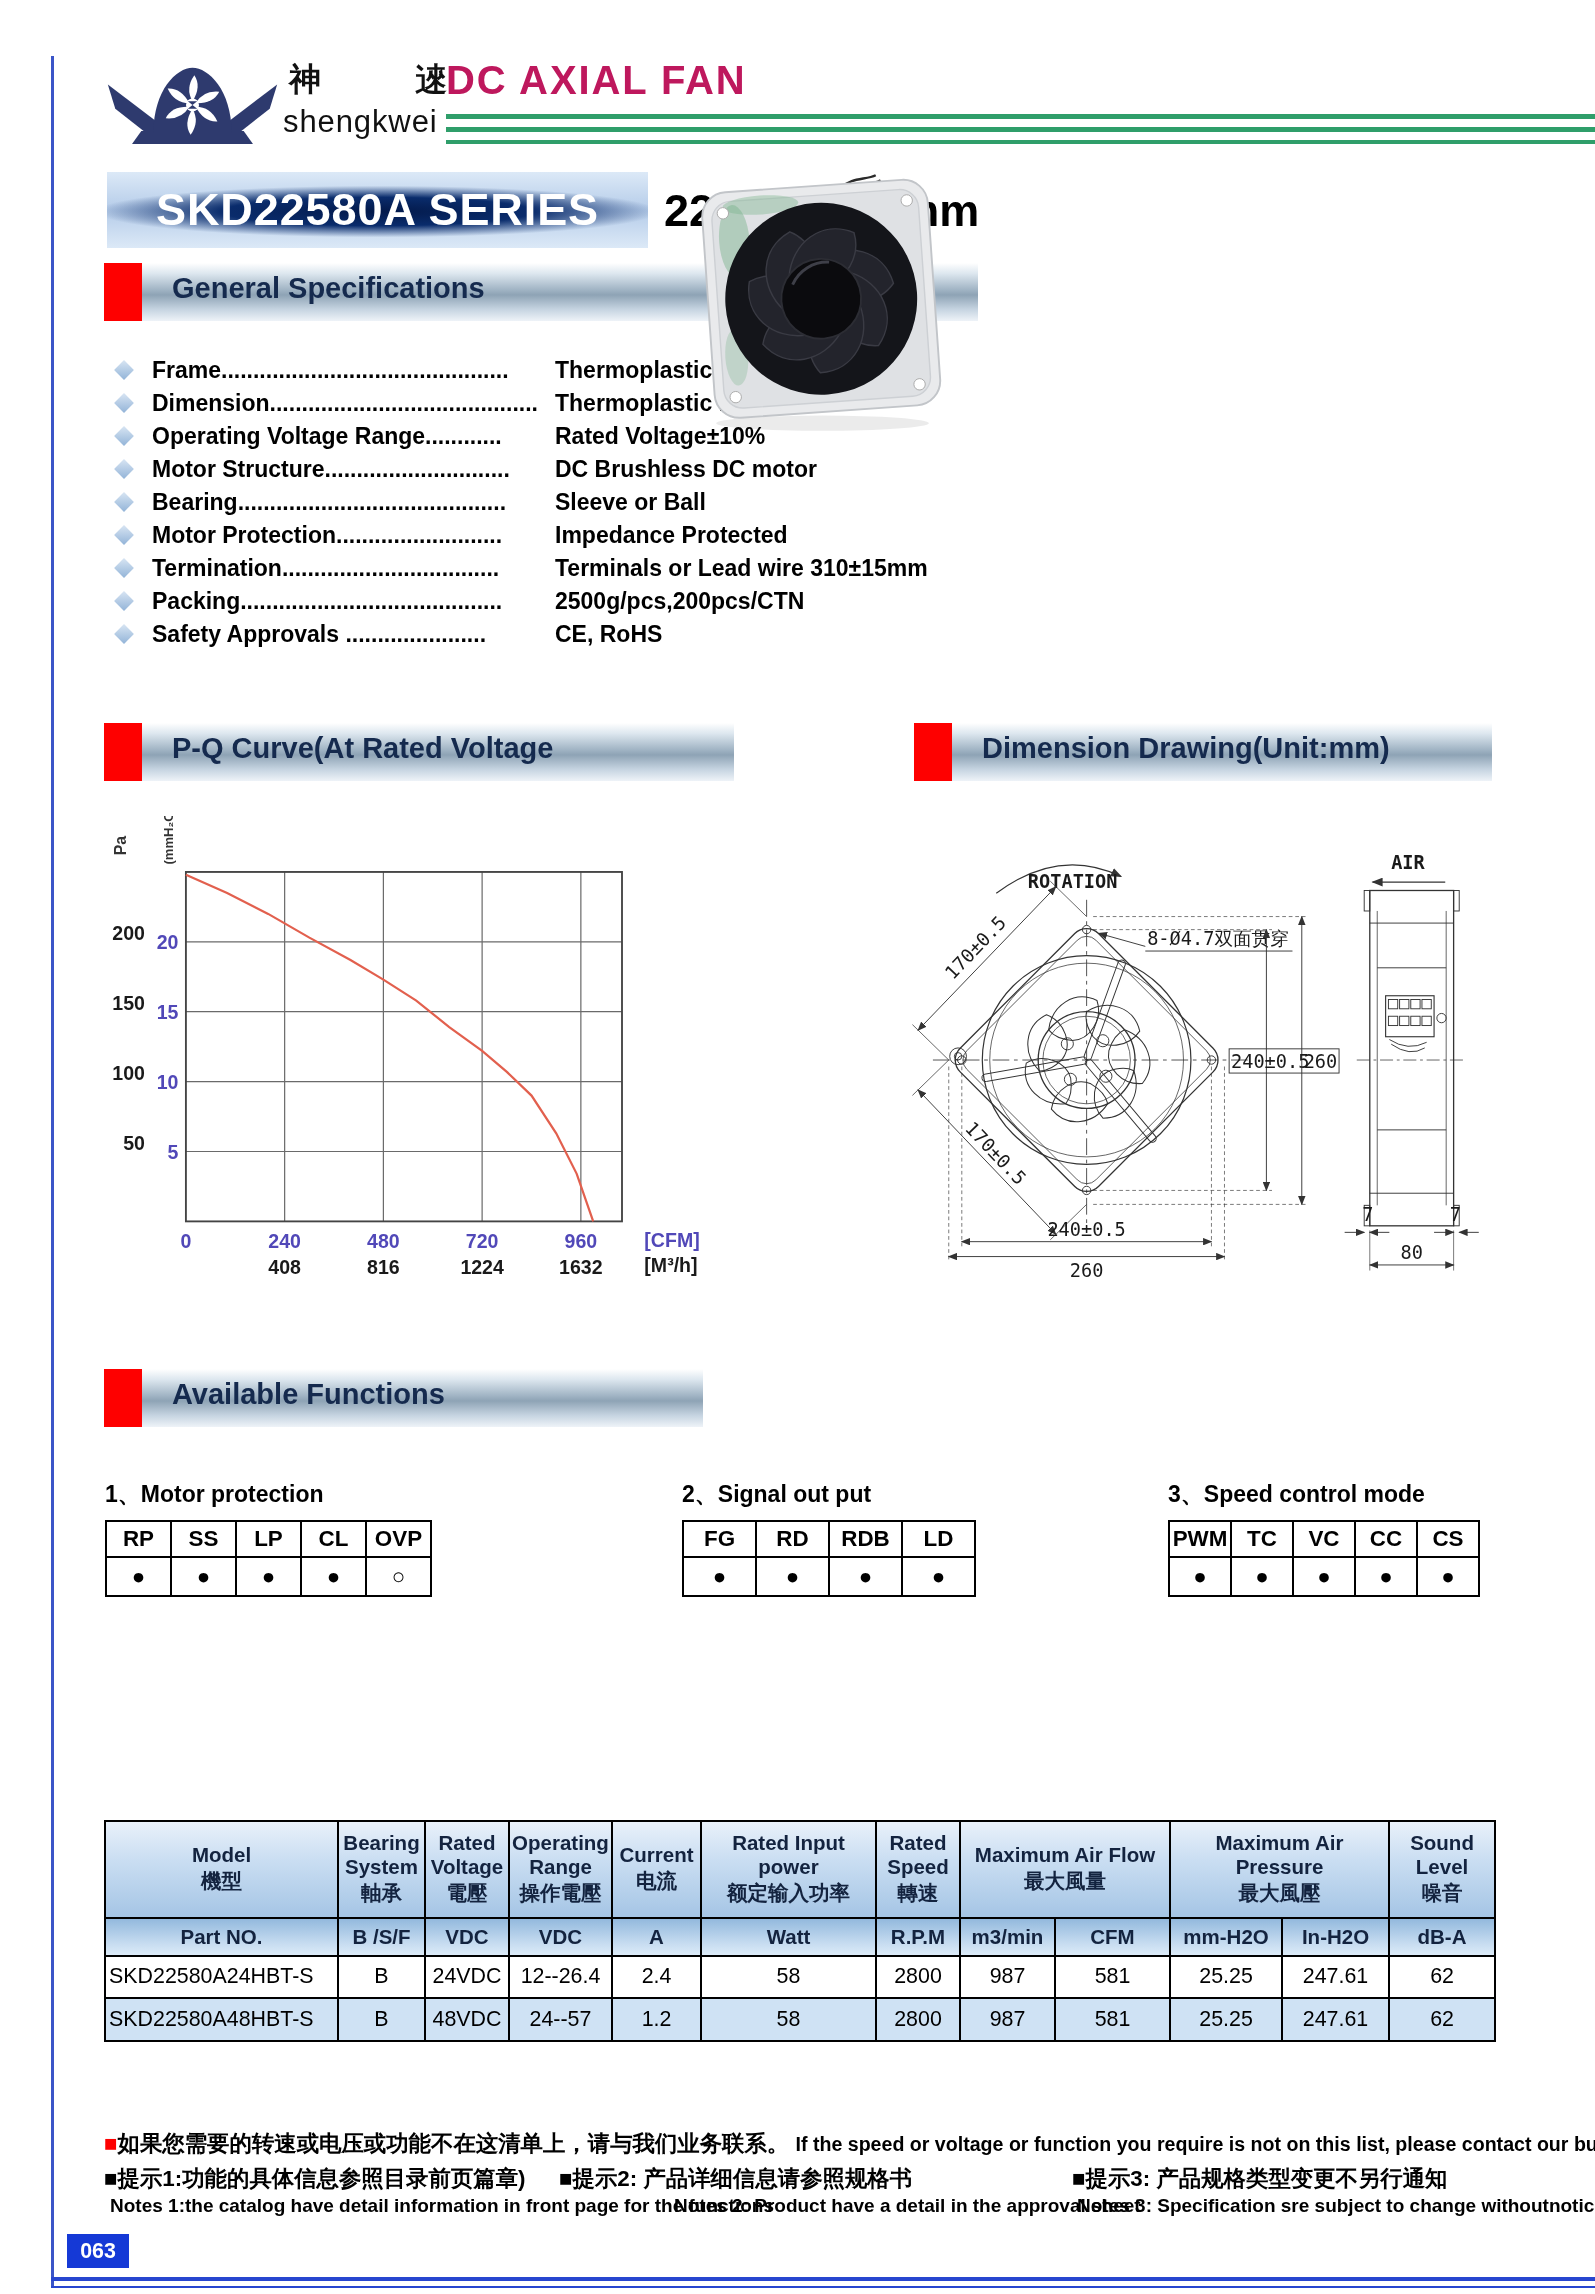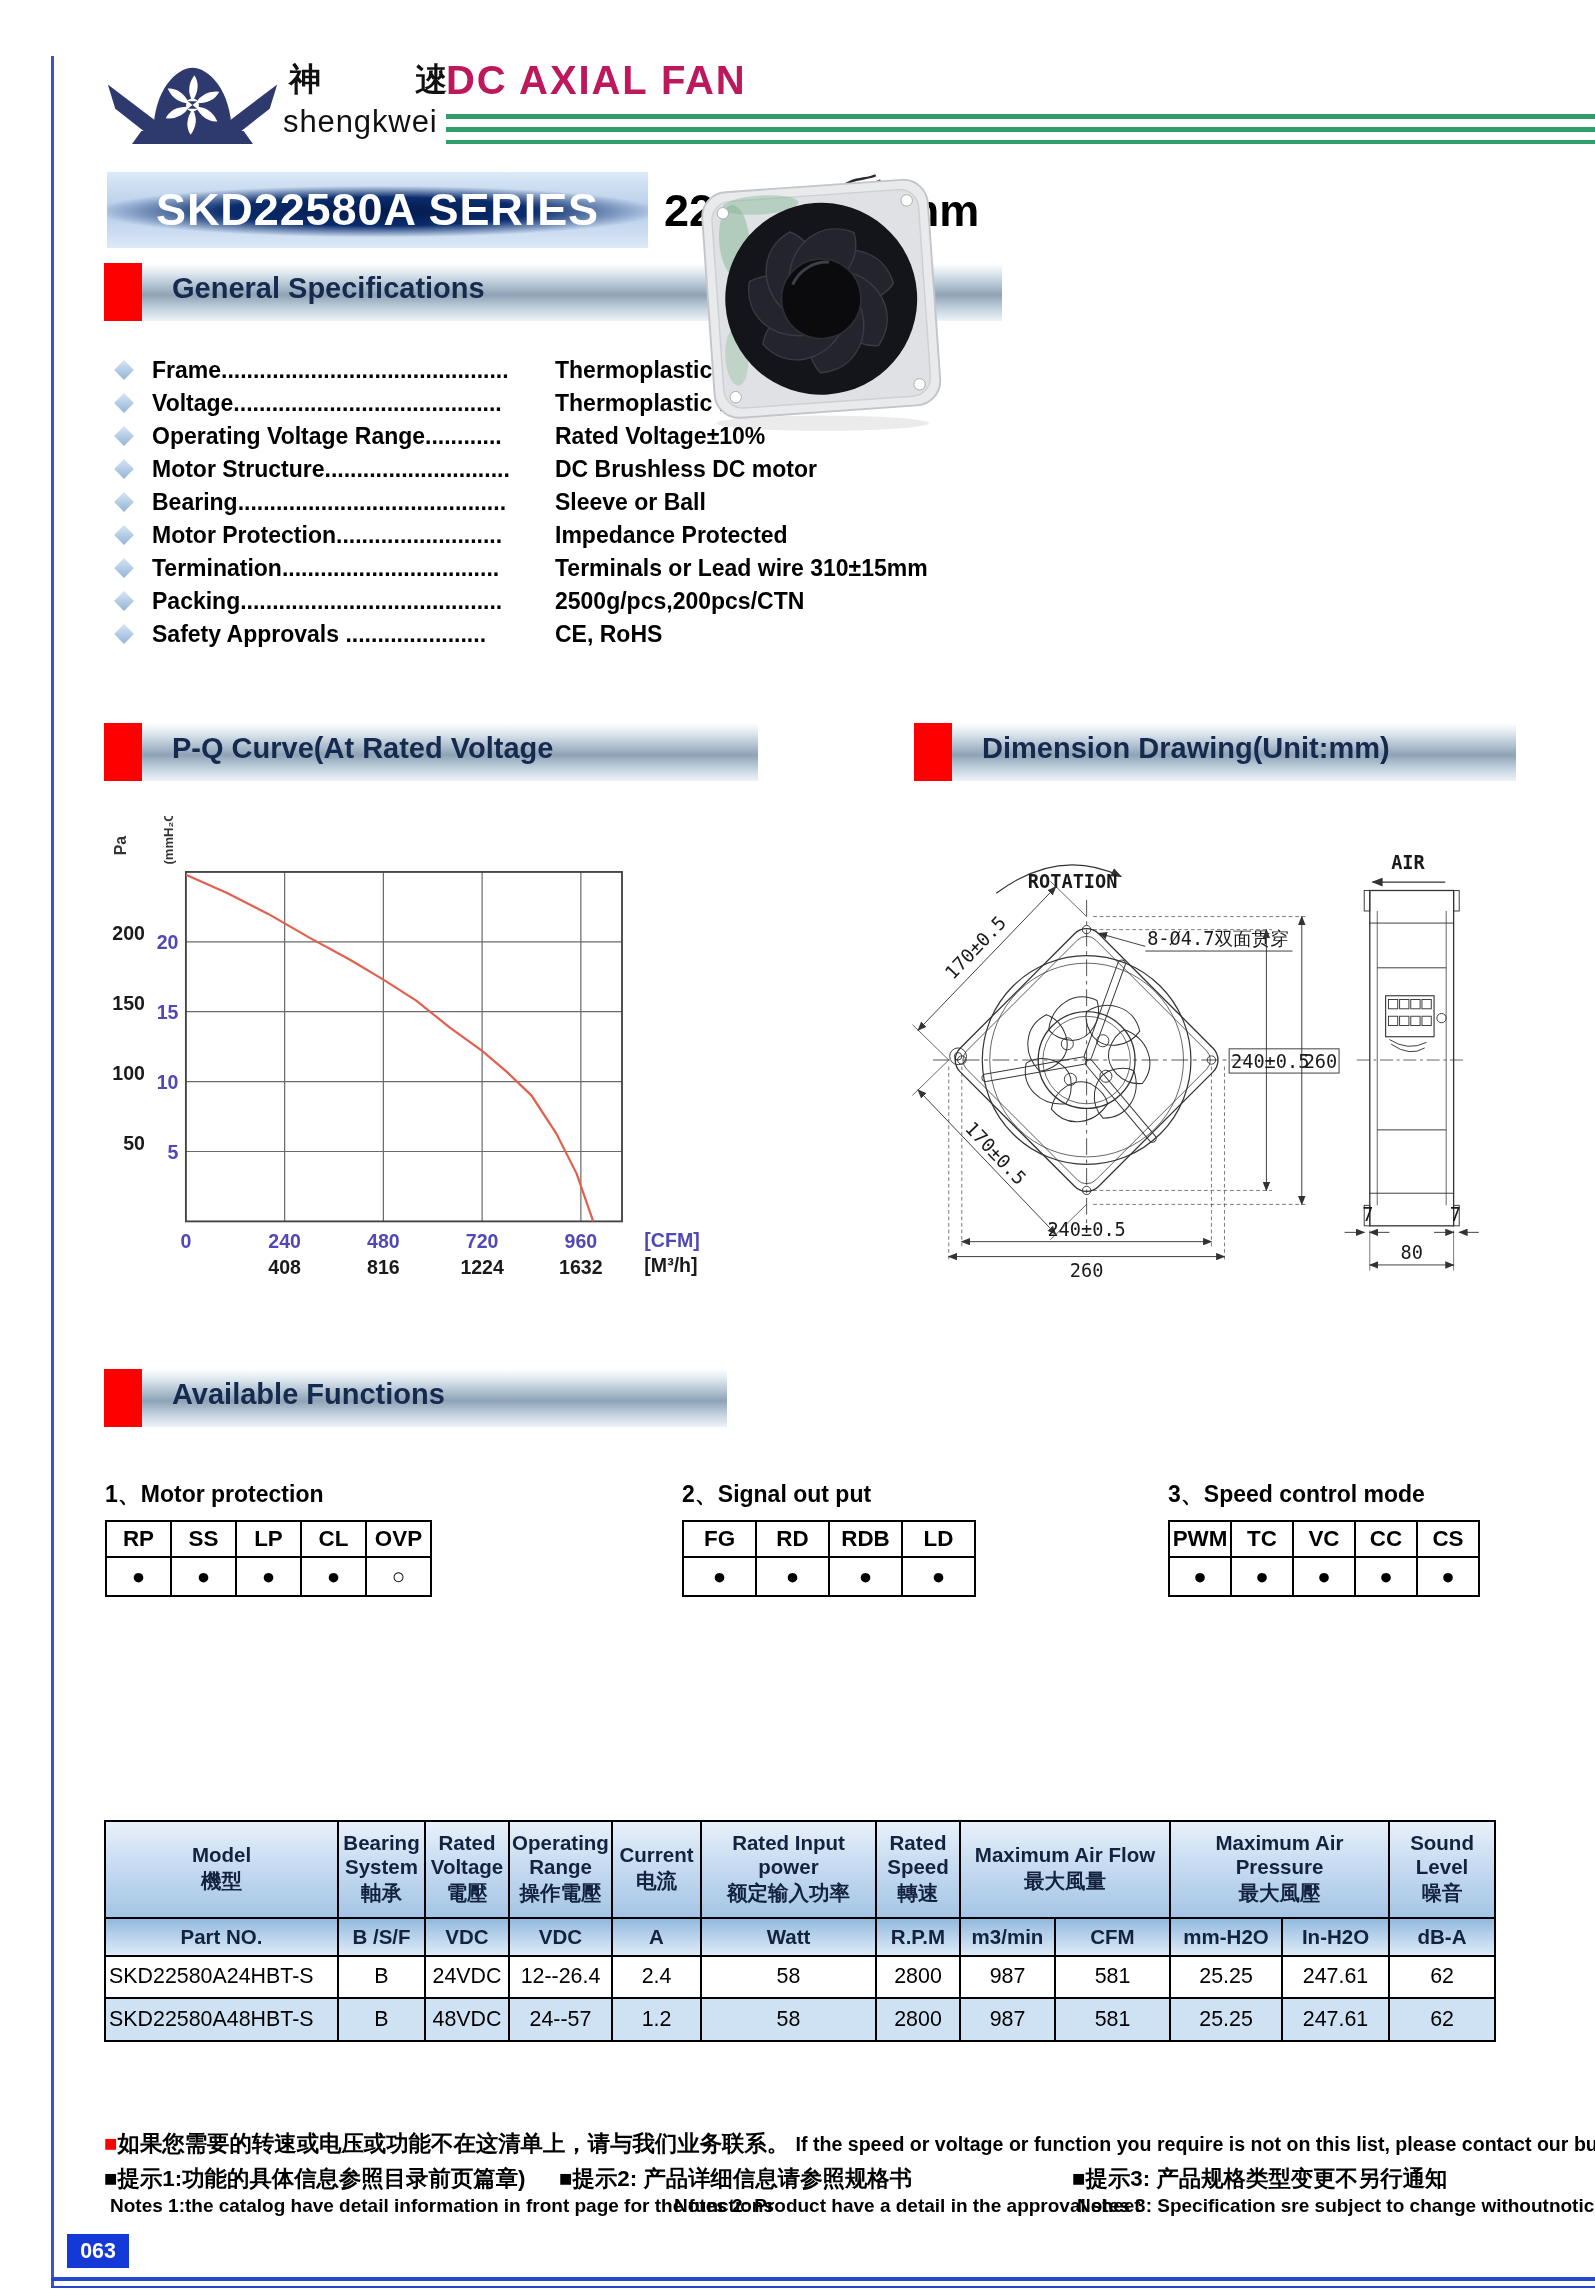--- a/index.html
+++ b/index.html
@@ -17,21 +17,21 @@
   .gline{position:absolute;left:446px;background:#2f9e6a;width:1150px;}
   
   .series-banner{position:absolute;left:107px;top:172px;width:541px;height:76px;
      background:radial-gradient(ellipse 52% 34% at 50% 52%, #03194a 0%, #0a2c6c 55%, rgba(180,205,235,0) 100%),
                 linear-gradient(180deg,#dce9f7,#b5cce9 50%,#dce9f7);
      display:flex;align-items:center;justify-content:center;}
   .series-banner span{font-size:45px;font-weight:bold;color:#fff;letter-spacing:0.9px;}
   .size-title{position:absolute;left:664px;top:185px;font-size:45px;font-weight:bold;color:#000;}
   
   .band{position:absolute;height:58px;
-     background:linear-gradient(180deg,#ffffff 0%,#dde7ef 18%,#a3b6c6 45%,#8ea3b5 55%,#c6d4e1 80%,#eef3f8 100%);padding-left:24px;}
+     background:linear-gradient(180deg,#ffffff 0%,#dde7ef 18%,#a3b6c6 45%,#8ea3b5 55%,#c6d4e1 80%,#eef3f8 100%);}
   .band .redsq{position:absolute;left:0;top:0;width:38px;height:58px;background:#fe0000;}
   .band .bt{position:absolute;left:68px;top:9.3px;font-size:29px;font-weight:bold;color:#152a4e;}
   
   .specs{position:absolute;left:104px;top:355px;width:886px;}
   .spec-row{position:relative;height:33px;text-align:center;}
   .dia{position:absolute;left:13px;top:7.5px;width:14px;height:14px;transform:rotate(45deg);
        background:linear-gradient(135deg,#d8e5f3,#93b4d8);}
   .spec-label{position:absolute;left:48px;top:1.9px;font-size:23px;font-weight:bold;white-space:nowrap;}
   .spec-value{position:absolute;left:451px;top:1.9px;font-size:23px;font-weight:bold;white-space:nowrap;}
   
@@ -111,21 +111,21 @@
   </div>
 
   <div class="specs">
     <div class="spec-row">
         <span class="dia"></span>
         <span class="spec-label">Frame.............................................</span>
         <span class="spec-value">Thermoplastic PBT V-0</span>
       </div>
     <div class="spec-row">
         <span class="dia"></span>
-        <span class="spec-label">Voltage..........................................</span>
+        <span class="spec-label">Dimension..........................................</span>
         <span class="spec-value">Thermoplastic PBT V-0</span>
       </div>
     <div class="spec-row">
         <span class="dia"></span>
         <span class="spec-label">Operating Voltage Range............</span>
         <span class="spec-value">Rated Voltage±10%</span>
       </div>
     <div class="spec-row">
         <span class="dia"></span>
         <span class="spec-label">Motor Structure.............................</span>

